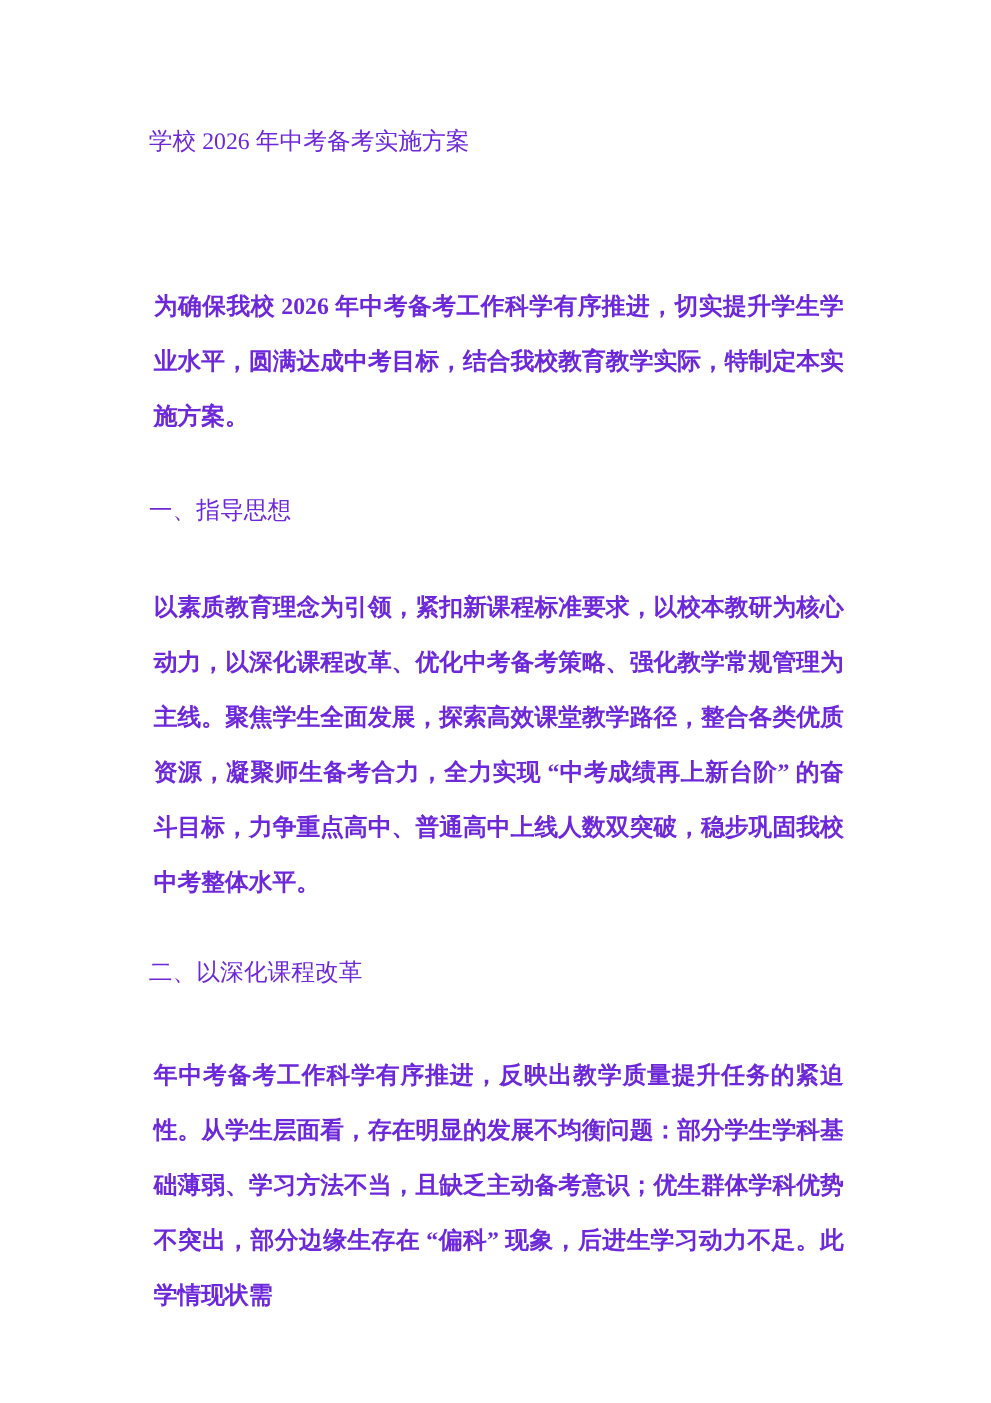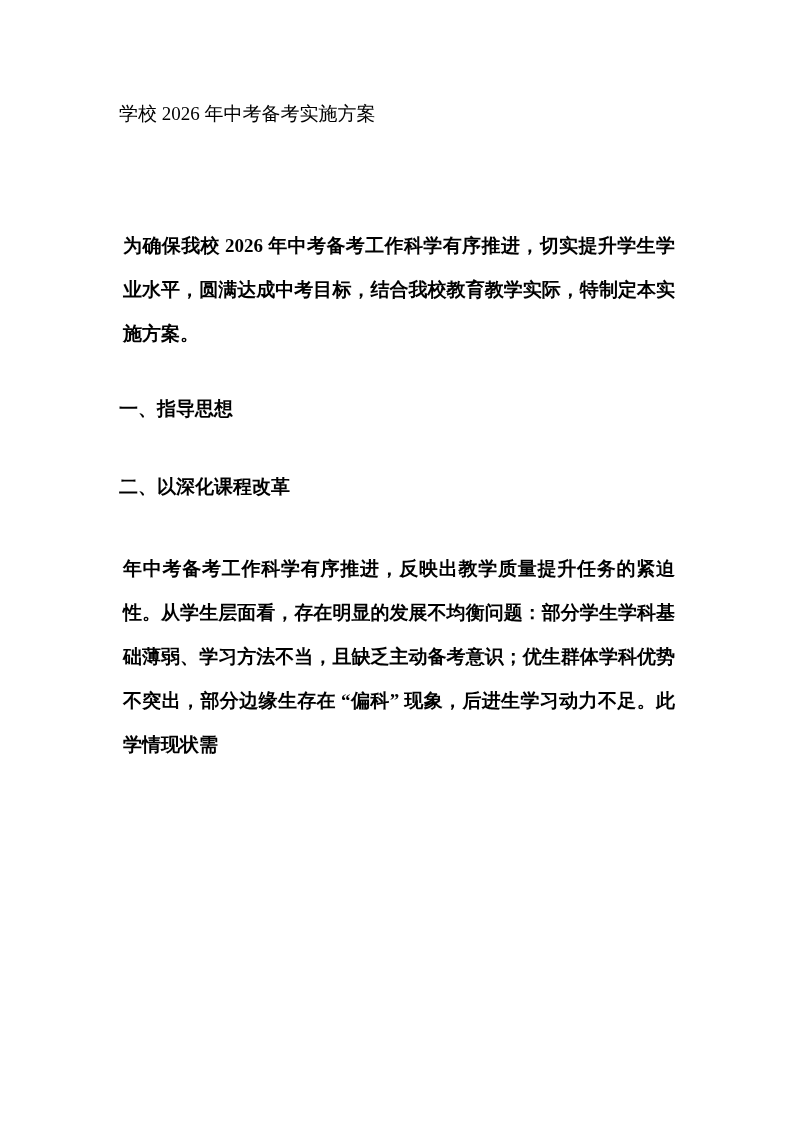--- a/index.html
+++ b/index.html
@@ -12,57 +12,58 @@
     height: 1122px;
     overflow: hidden;
   }
   .page {
     box-sizing: border-box;
     width: 793px;
     height: 1122px;
     background: #ffffff;
     padding: 92px 114px 0 119px;
     font-family: "Liberation Serif", "DejaVu Serif", serif;
-    color: #000000;
+    color: #6d28d9;
     font-size: 19px;
     line-height: 44px;
   }
   .doc-title {
     margin: 0 0 88px 0;
     text-align: left;
     font-weight: normal;
     font-size: 19px;
   }
   .para {
     margin: 4px;
     text-align: justify;
     text-justify: inter-ideograph;
     font-weight: bold;
   }
   .para.intro    { margin-bottom: 31px; }
   .para.body-1   { margin-bottom: 28px; }
   .para.body-2   { margin-bottom: 0; }
   .heading {
     margin: 0;
-    font-weight: bold;
+    font-weight: normal;
     font-size: 19px;
     text-align: left;
   }
   .heading.h-1 { margin-bottom: 34px; }
   .heading.h-2 { margin-bottom: 38px; }
 </style>
 </head>
 <body>
 
 <div class="page">
 
   <p class="doc-title">学校 2026 年中考备考实施方案</p>
 
   <p class="para intro">为确保我校 2026 年中考备考工作科学有序推进，切实提升学生学业水平，圆满达成中考目标，结合我校教育教学实际，特制定本实施方案。</p>
 
   <p class="heading h-1">一、指导思想</p>
 
+  <p class="para body-1">以素质教育理念为引领，紧扣新课程标准要求，以校本教研为核心动力，以深化课程改革、优化中考备考策略、强化教学常规管理为主线。聚焦学生全面发展，探索高效课堂教学路径，整合各类优质资源，凝聚师生备考合力，全力实现 “中考成绩再上新台阶” 的奋斗目标，力争重点高中、普通高中上线人数双突破，稳步巩固我校中考整体水平。</p>
 
   <p class="heading h-2">二、以深化课程改革</p>
 
   <p class="para body-2">年中考备考工作科学有序推进，反映出教学质量提升任务的紧迫性。从学生层面看，存在明显的发展不均衡问题：部分学生学科基础薄弱、学习方法不当，且缺乏主动备考意识；优生群体学科优势不突出，部分边缘生存在 “偏科” 现象，后进生学习动力不足。此学情现状需</p>
 
 </div>
 
 </body></html>

